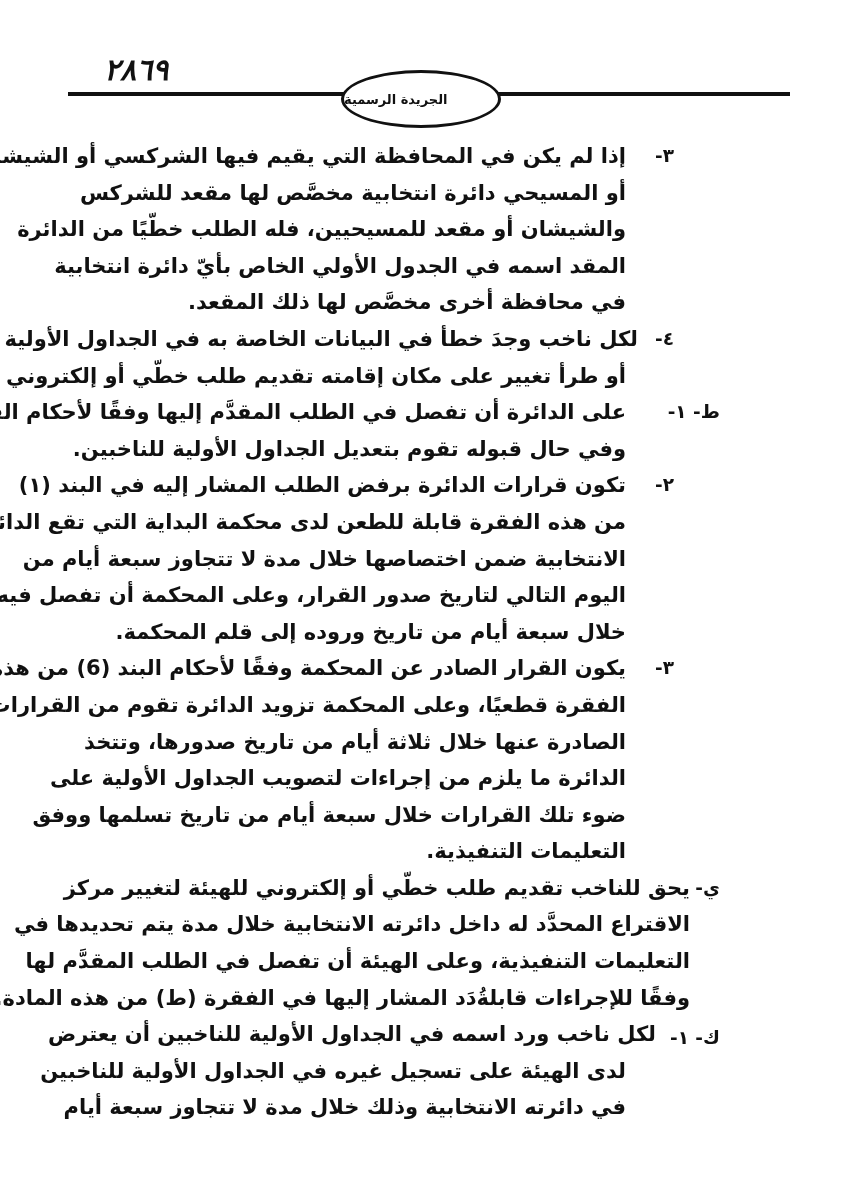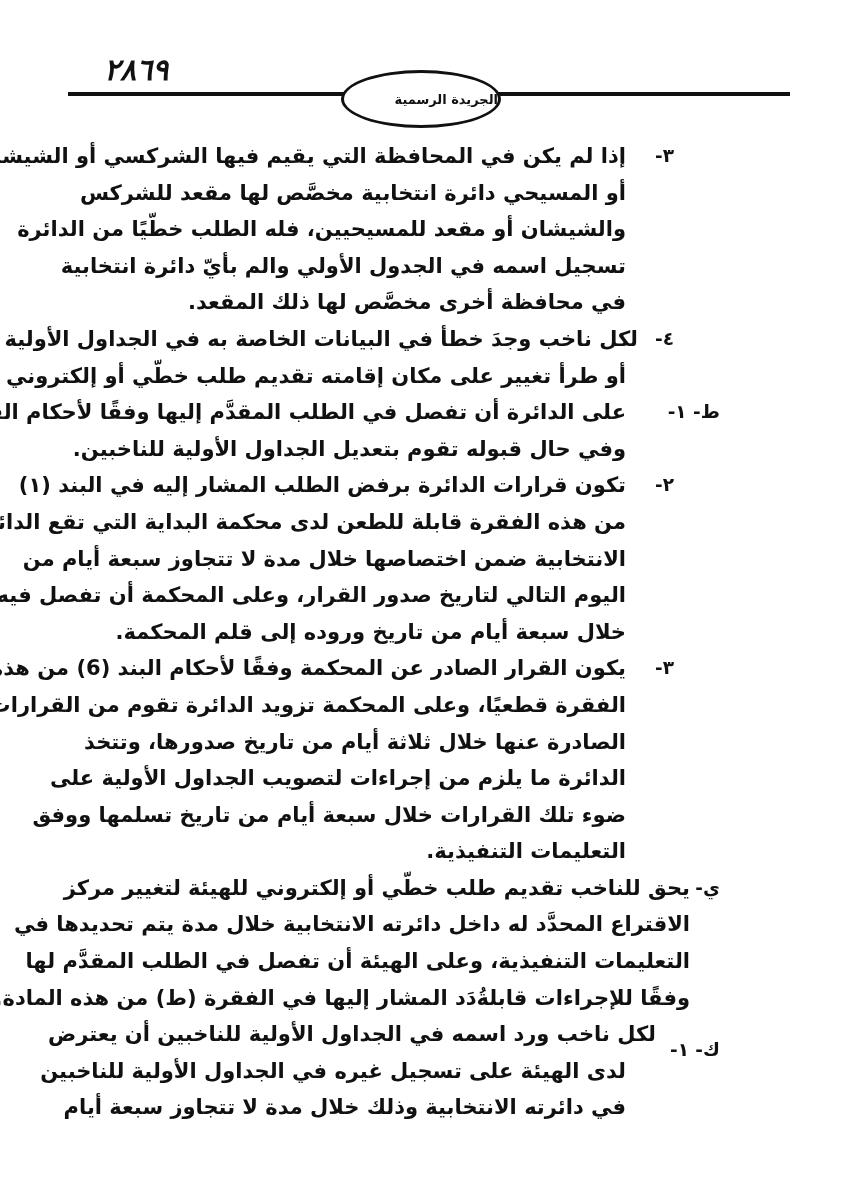--- a/index.html
+++ b/index.html
@@ -3,21 +3,21 @@
 <meta charset="utf-8">
 <style>
   html, body { margin:0; padding:0; background:#ffffff; }
   body { width:850px; height:1192px; position:relative; overflow:hidden;
          font-family:"DejaVu Sans", "Liberation Sans", sans-serif; color:#111; }
   .page-number { position:absolute; left:104px; top:52px; font-size:30px; font-weight:bold;
                  letter-spacing:6px; direction:rtl; font-family:"DejaVu Sans", sans-serif;font-style:italic; }
   .header-line { position:absolute; left:68px; top:92px; width:722px; height:4px; background:#111; }
   .header-oval { position:absolute; left:341px; top:70px; width:160px; height:58px; border:3px solid #111;
                  border-radius:50%; background:#fff; box-sizing:border-box; display:flex;
-                 align-items:center; justify-content:flex-end; }
+                 align-items:center; justify-content:flex-start; }
   .header-oval span { font-size:13px; font-weight:bold; direction:rtl; }
   .content { position:absolute; left:84px; top:138px; width:590px; direction:rtl; }
   .block { position:relative; }
   .line { height:36.6px; line-height:36.6px; font-size:21px; font-weight:bold; white-space:nowrap;
           text-align:justify; text-align-last:justify; padding-right:48px; box-sizing:border-box; }
   .line.last { text-align-last:right; }
   .label { position:absolute; right:0; font-size:18.5px; font-weight:bold; line-height:36.6px; white-space:nowrap; }
   .outer .line { padding-right:60px; }
   .outer .label { right:-8px; }
 </style>
@@ -30,21 +30,21 @@
   <span>الجريدة الرسمية</span>
 </div>
 
 <div class="content">
 
   <div class="block">
     <span class="label" style="top:0;right:0">٣-</span>
     <div class="line">إذا لم يكن في المحافظة التي يقيم فيها الشركسي أو الشيشاني</div>
     <div class="line">أو المسيحي دائرة انتخابية مخصَّص لها مقعد للشركس</div>
     <div class="line">والشيشان أو مقعد للمسيحيين، فله الطلب خطّيًا من الدائرة</div>
-    <div class="line">تسجيل اسمه في الجدول الأولي والم بأيّ دائرة انتخابية</div>
+    <div class="line">المقد اسمه في الجدول الأولي الخاص بأيّ دائرة انتخابية</div>
     <div class="line last">في محافظة أخرى مخصَّص لها ذلك المقعد.</div>
   </div>
 
   <div class="block">
     <span class="label" style="top:0;right:0">٤-</span>
     <div class="line" style="padding-right:36px">لكل ناخب وجدَ خطأ في البيانات الخاصة به في الجداول الأولية</div>
     <div class="line">أو طرأ تغيير على مكان إقامته تقديم طلب خطّي أو إلكتروني</div>
   </div>
 
   <div class="block outer">
@@ -74,20 +74,20 @@
 
   <div class="block" style="margin-right:-46px">
     <span class="label" style="top:0;right:0">ي-</span>
     <div class="line" style="padding-right:30px">يحق للناخب تقديم طلب خطّي أو إلكتروني للهيئة لتغيير مركز</div>
     <div class="line" style="padding-right:30px">الاقتراع المحدَّد له داخل دائرته الانتخابية خلال مدة يتم تحديدها في</div>
     <div class="line" style="padding-right:30px">التعليمات التنفيذية، وعلى الهيئة أن تفصل في الطلب المقدَّم لها</div>
     <div class="line last" style="padding-right:30px">وفقًا للإجراءات قابلةُدَد المشار إليها في الفقرة (ط) من هذه المادة.</div>
   </div>
 
   <div class="block" style="margin-right:-46px">
-    <span class="label" style="top:16px;right:0">ك- ١-</span>
+    <span class="label" style="top:4px;right:0">ك- ١-</span>
     <div class="line" style="padding-right:64px">لكل ناخب ورد اسمه في الجداول الأولية للناخبين أن يعترض</div>
     <div class="line" style="padding-right:94px">لدى الهيئة على تسجيل غيره في الجداول الأولية للناخبين</div>
     <div class="line" style="padding-right:94px">في دائرته الانتخابية وذلك خلال مدة لا تتجاوز سبعة أيام</div>
 
   </div>
 
 </div>
 
 </body></html>

